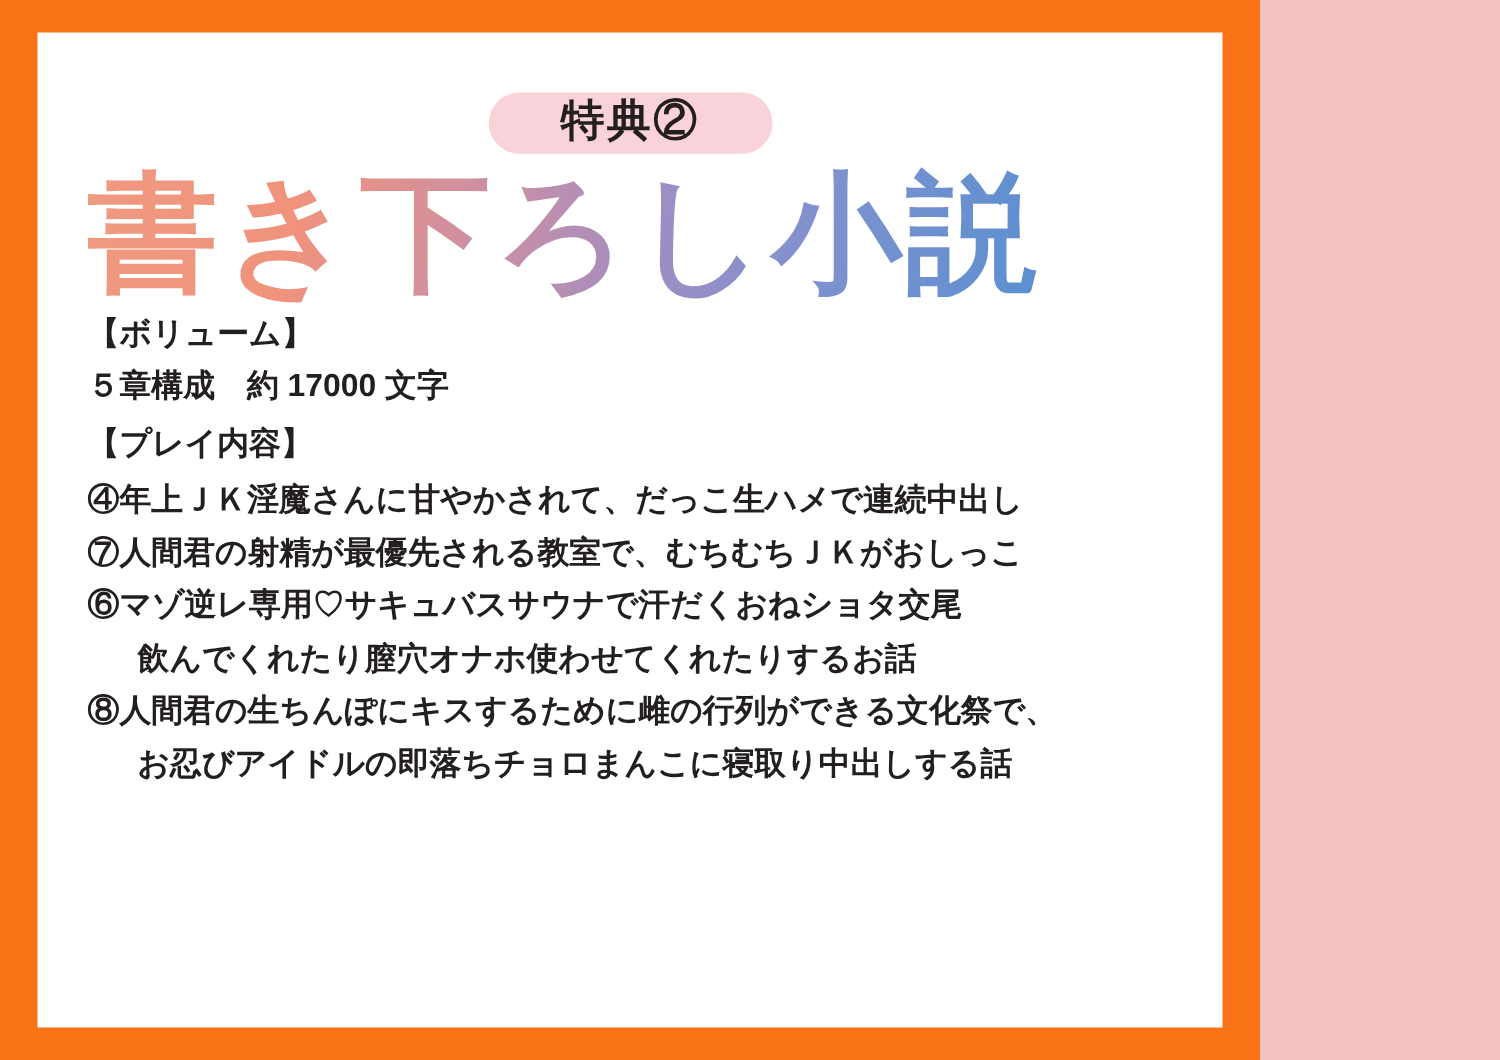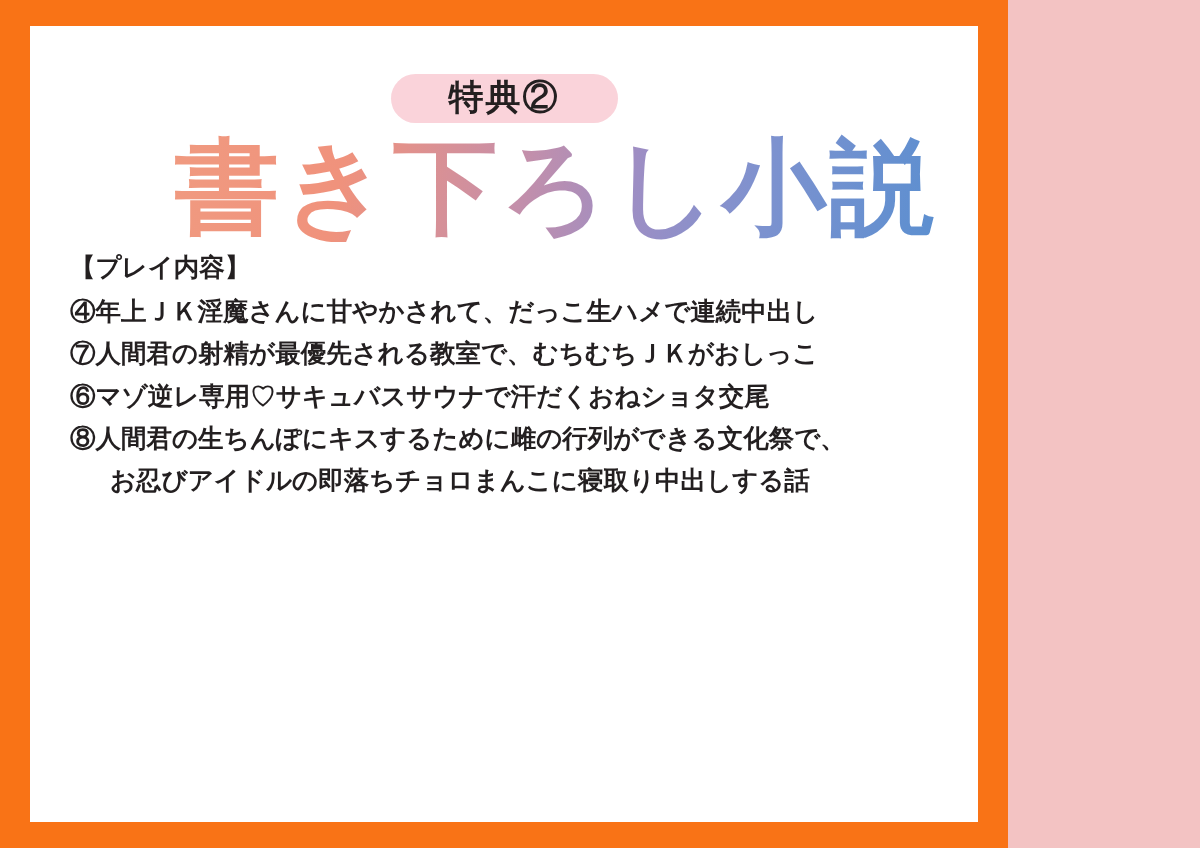--- a/index.html
+++ b/index.html
@@ -53,21 +53,21 @@
     top: 4px;
     right: 0;
     bottom: 4px;
     background: #fad3da;
     border-radius: 26px;
     z-index: -1;
   }
   
   .title-wrap {
     display: flex;
-    justify-content: flex-end;
+    justify-content: flex-start;
     align-items: center;
     margin-top: 6px;
   }
   .title {
     font-size: 104px;
     font-weight: bold;
     letter-spacing: 4px;
     line-height: 1.05;
     white-space: nowrap;
     background: linear-gradient(100deg, #f09a80 0%, #f0927c 22%, #c78fa8 44%, #9d8ec4 60%, #7e92cf 76%, #5b8fd0 100%);
@@ -114,26 +114,31 @@
         <span class="badge-bg"></span>
         <span>特典②</span>
       </div>
     </div>
 
     <div class="title-wrap">
       <div class="title">書き下ろし小説</div>
     </div>
 
 
+    <div class="section">
+      <div class="line">【ボリューム】</div>
+      <div class="line">５章構成　約 17000 文字</div>
+    </div>
 
     <div class="section">
       <div class="line">【プレイ内容】</div>
       <div class="list">
         <div class="line">④年上ＪＫ淫魔さんに甘やかされて、だっこ生ハメで連続中出し</div>
         <div class="line">⑦人間君の射精が最優先される教室で、むちむちＪＫがおしっこ</div>
         <div class="line">⑥マゾ逆レ専用♡サキュバスサウナで汗だくおねショタ交尾</div>
+        <div class="line indent">飲んでくれたり膣穴オナホ使わせてくれたりするお話</div>
         <div class="line">⑧人間君の生ちんぽにキスするために雌の行列ができる文化祭で、</div>
         <div class="line indent">お忍びアイドルの即落ちチョロまんこに寝取り中出しする話</div>
       </div>
     </div>
 
   </div>
 </div>
 
 </body></html>

